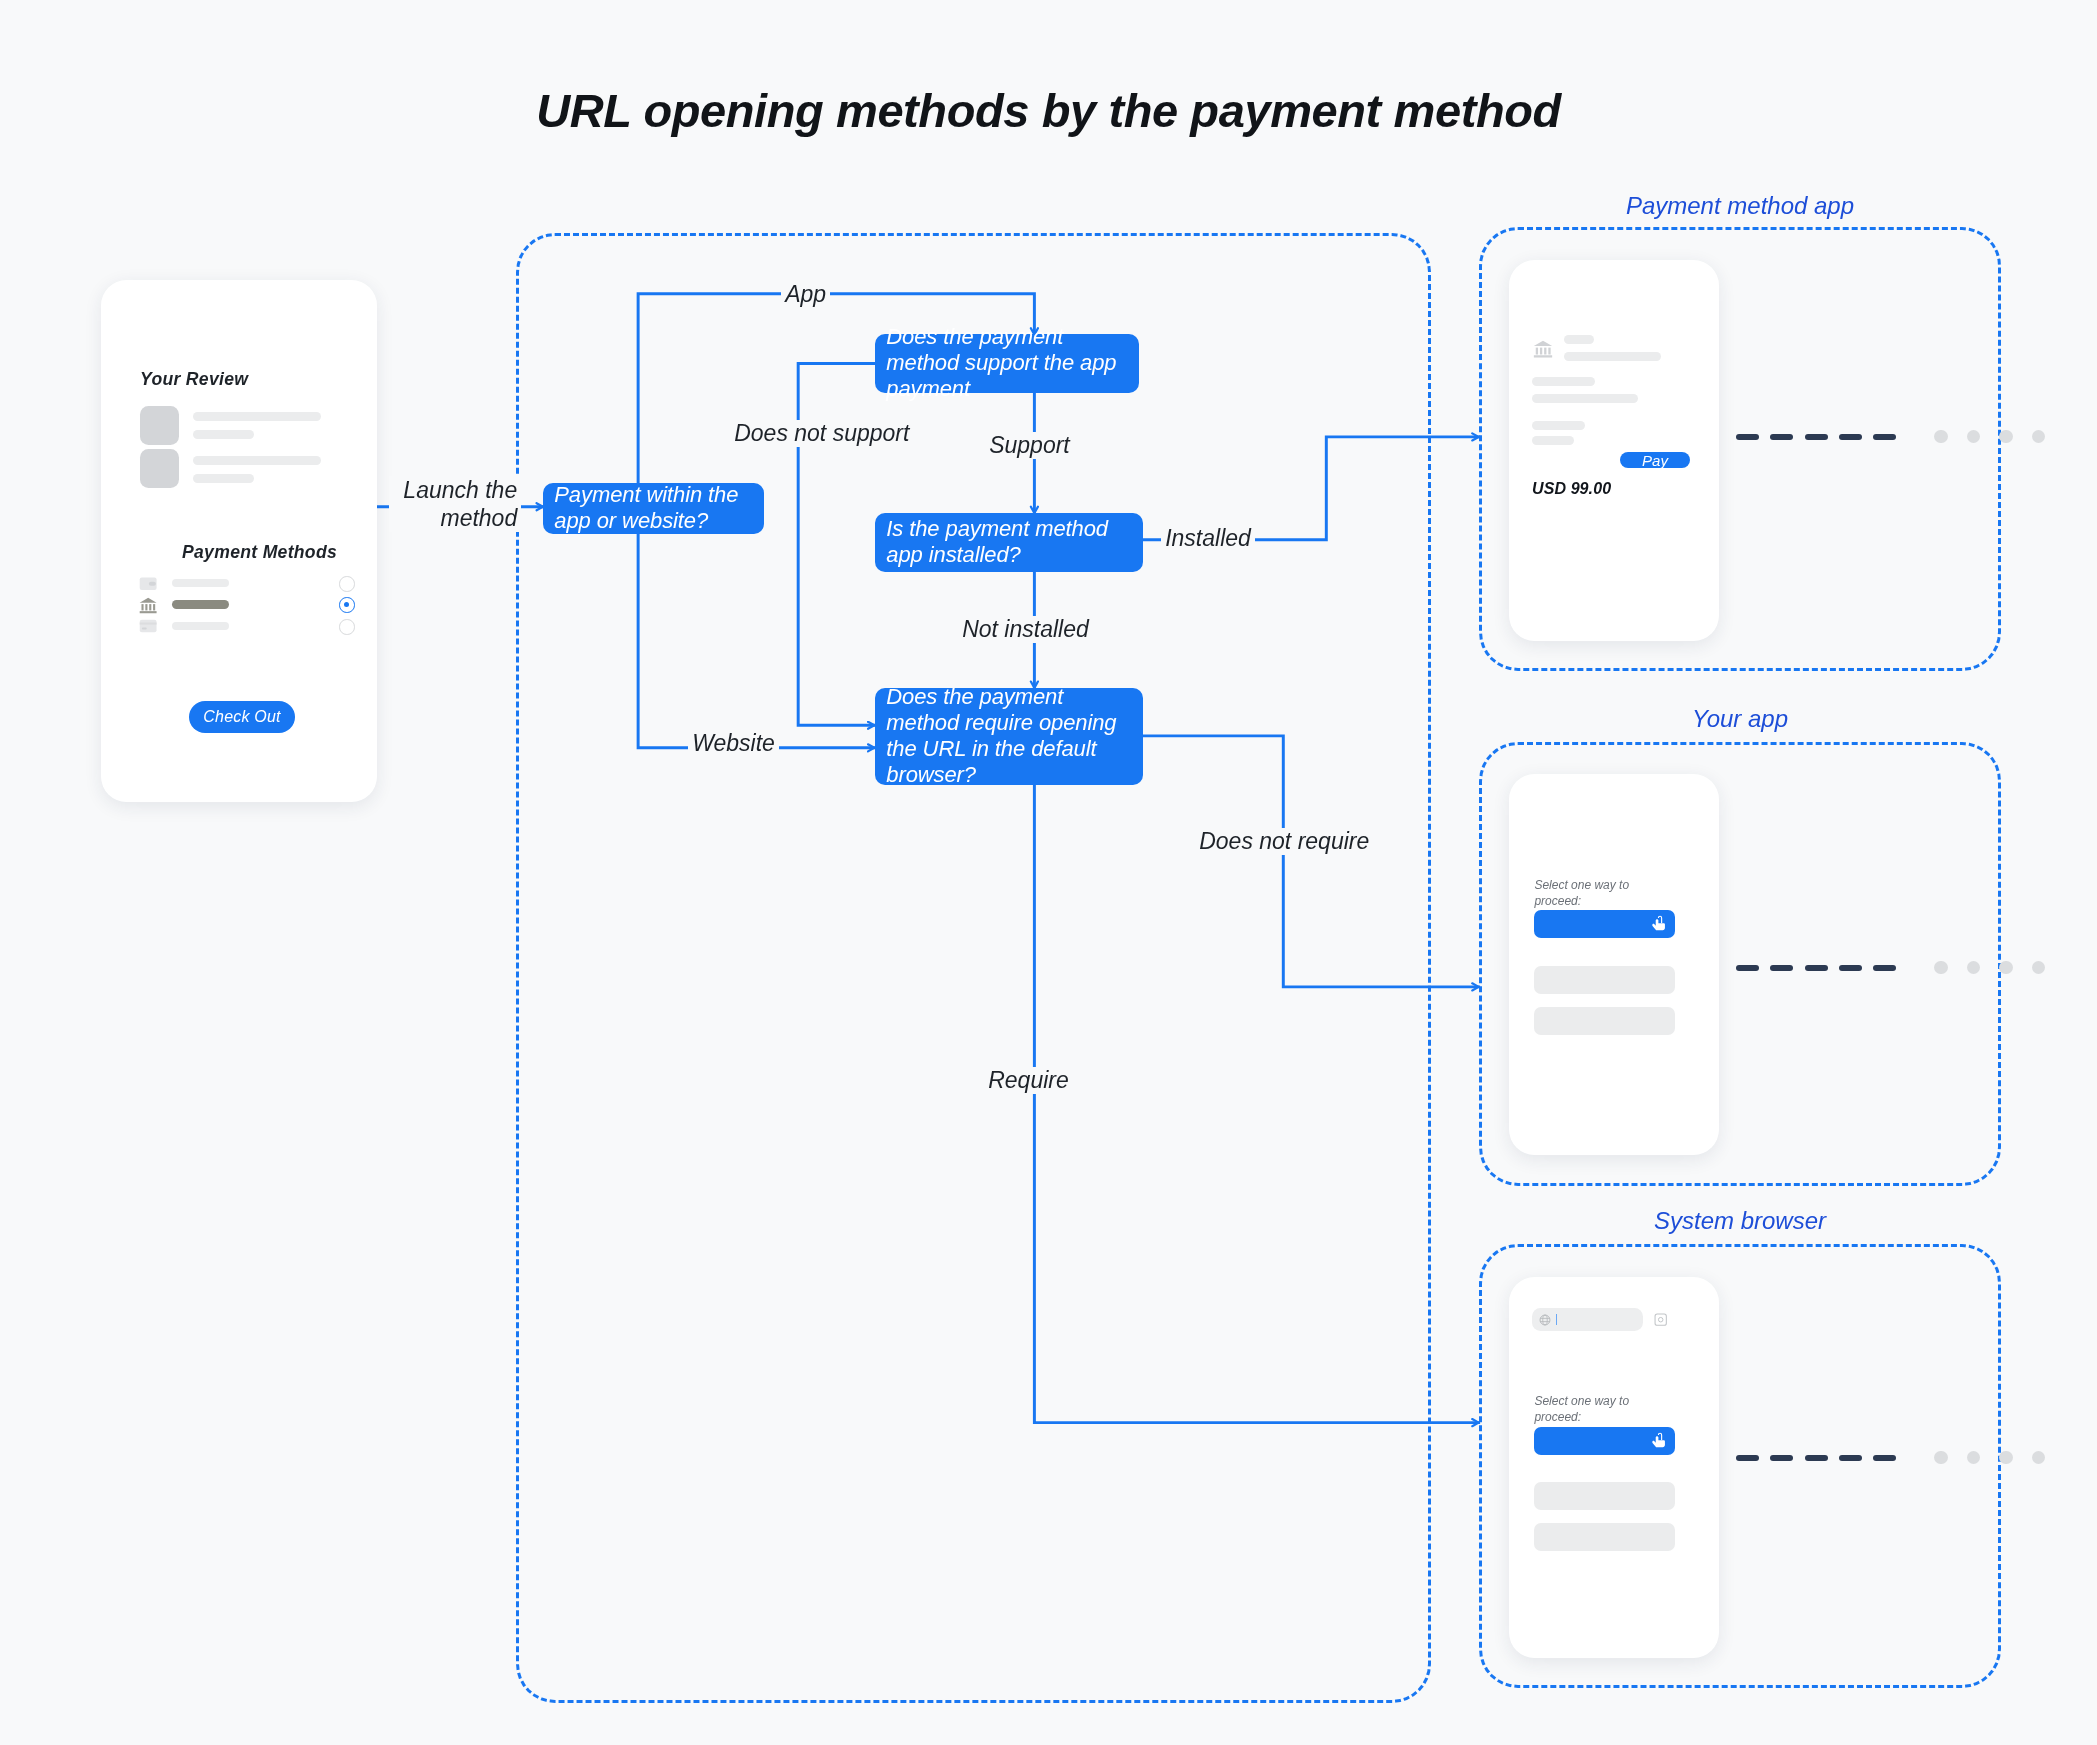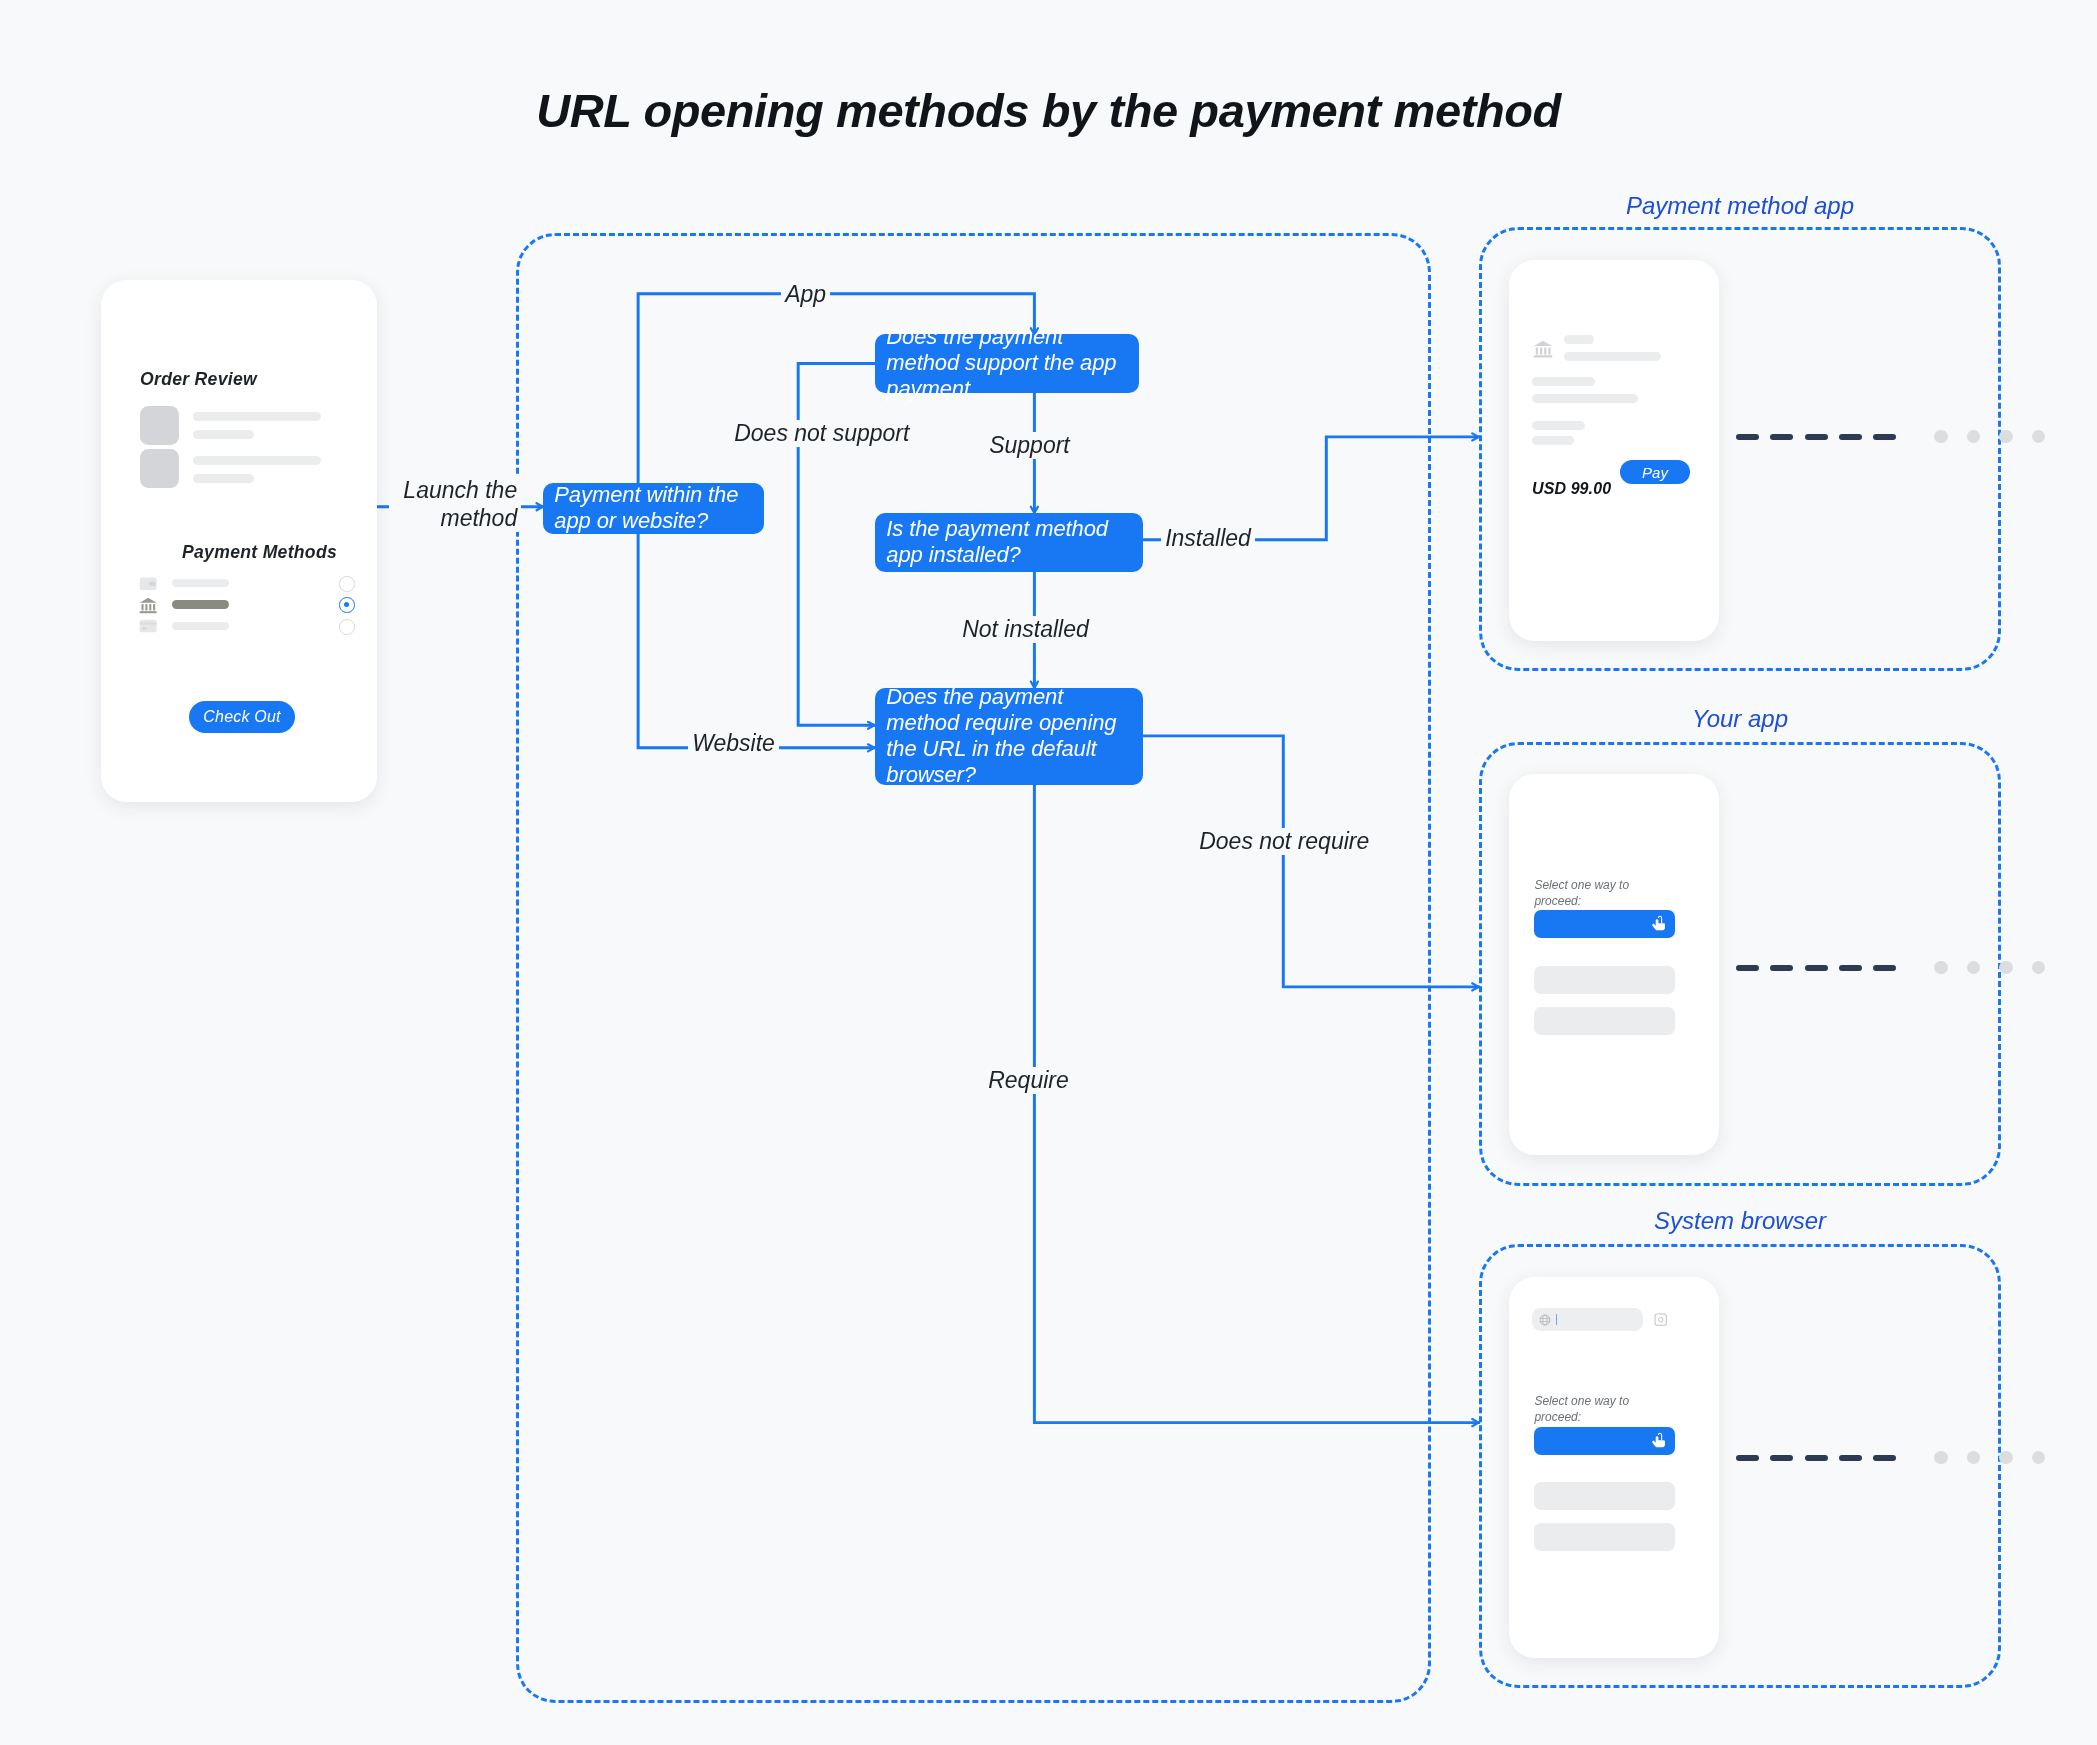--- a/index.html
+++ b/index.html
@@ -127,21 +127,21 @@
 
       <path d="M1620,1043 L1820,1043 L1820,1399 L2097,1399" marker-end="url(#ah)"></path>
 
       <path d="M1467,1113 L1467,2017 L2097,2017" marker-end="url(#ah)"></path>
     </g>
   </svg>
 
   <div class="group-box" style="left:516px;top:233px;width:915px;height:1470px;"></div>
 
   <div class="phone" style="left:101px;top:280px;width:276px;height:522px;">
-    <div class="co-h" style="left:39px;top:89px;">Order Review</div>
+    <div class="co-h" style="left:39px;top:89px;">Your Review</div>
 
     <div class="co-thumb" style="left:39px;top:126px;width:39px;height:39px;"></div>
     <div class="bar" style="left:92px;top:132px;width:128px;height:8.5px;"></div>
     <div class="bar" style="left:92px;top:150px;width:61px;height:8.5px;"></div>
 
     <div class="co-thumb" style="left:39px;top:169px;width:39px;height:39px;"></div>
     <div class="bar" style="left:92px;top:176px;width:128px;height:8.5px;"></div>
     <div class="bar" style="left:92px;top:194px;width:61px;height:8.5px;"></div>
 
     <div class="co-h" style="left:39px;top:262px;margin-left:42px;">Payment Methods</div>
@@ -224,21 +224,21 @@
     <div class="bar" style="left:55px;top:75px;width:30px;height:9.2px;"></div>
     <div class="bar" style="left:55px;top:92px;width:97px;height:9.2px;"></div>
 
     <div class="bar" style="left:23px;top:117px;width:63px;height:9.2px;"></div>
     <div class="bar" style="left:23px;top:134px;width:106px;height:9.2px;"></div>
 
     <div class="bar" style="left:23px;top:161px;width:53px;height:9.2px;"></div>
     <div class="bar" style="left:23px;top:176px;width:42px;height:9.2px;"></div>
 
     <div class="usd" style="left:23px;top:220px;">USD 99.00</div>
-    <div class="pay-btn" style="left:111px;top:200px;width:70px;height:24px;">Pay</div>
+    <div class="pay-btn" style="left:111px;top:192px;width:70px;height:16px;">Pay</div>
   </div>
 
   <div class="dashrow" style="left:1736px;top:430px;">
     <span class="d"></span>
     <span class="d"></span>
     <span class="d"></span>
     <span class="d"></span>
     <span class="d"></span>
     <span class="gap"></span>
     <span class="c"></span>

